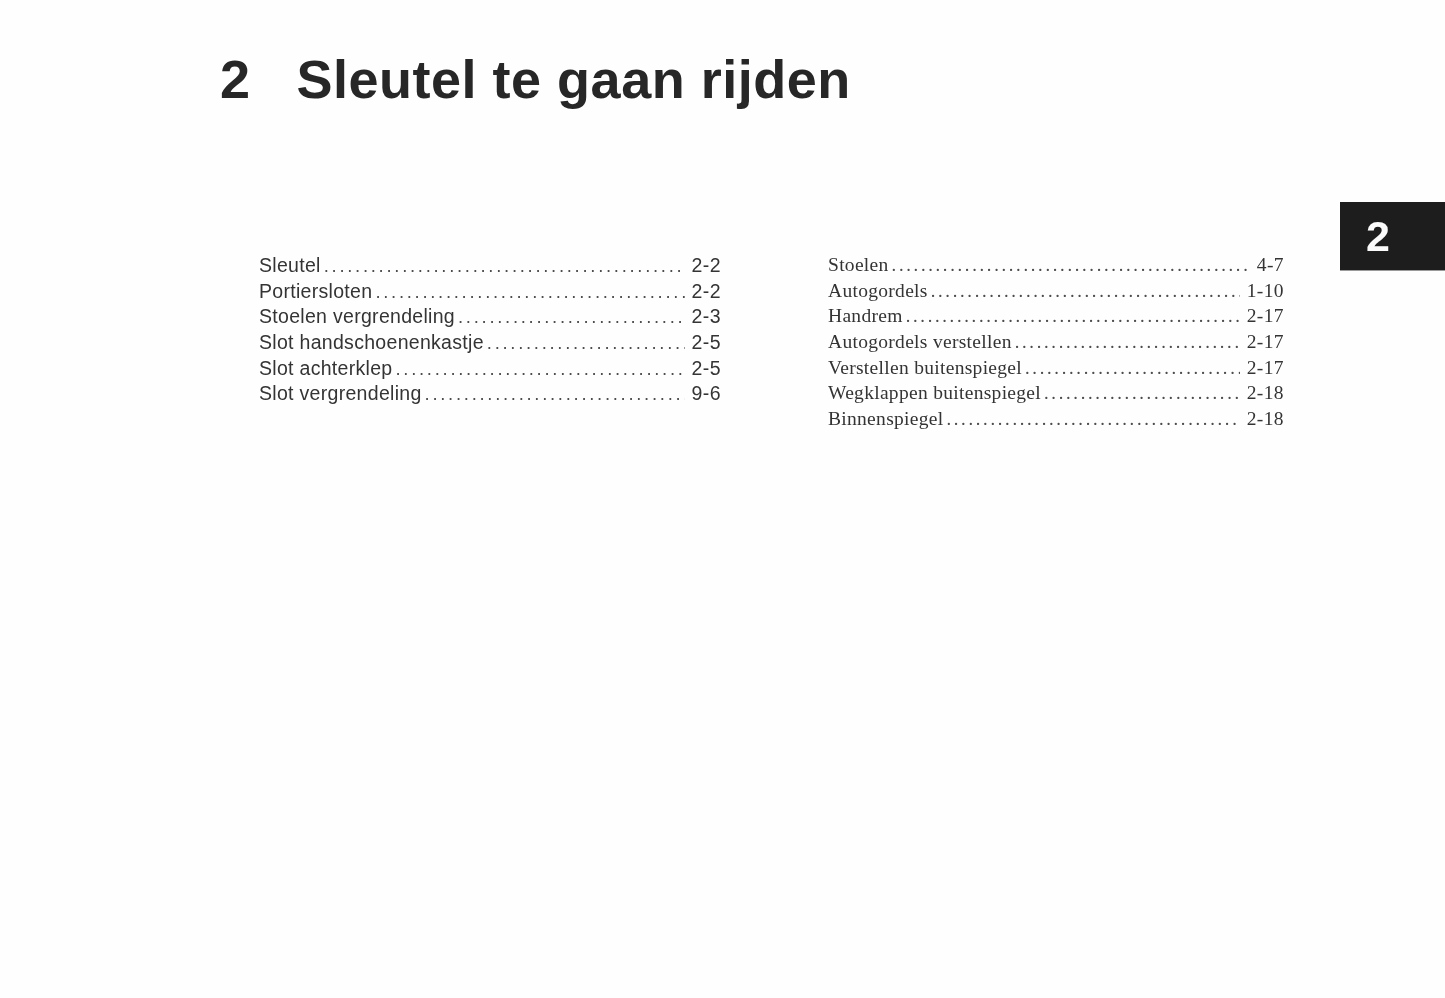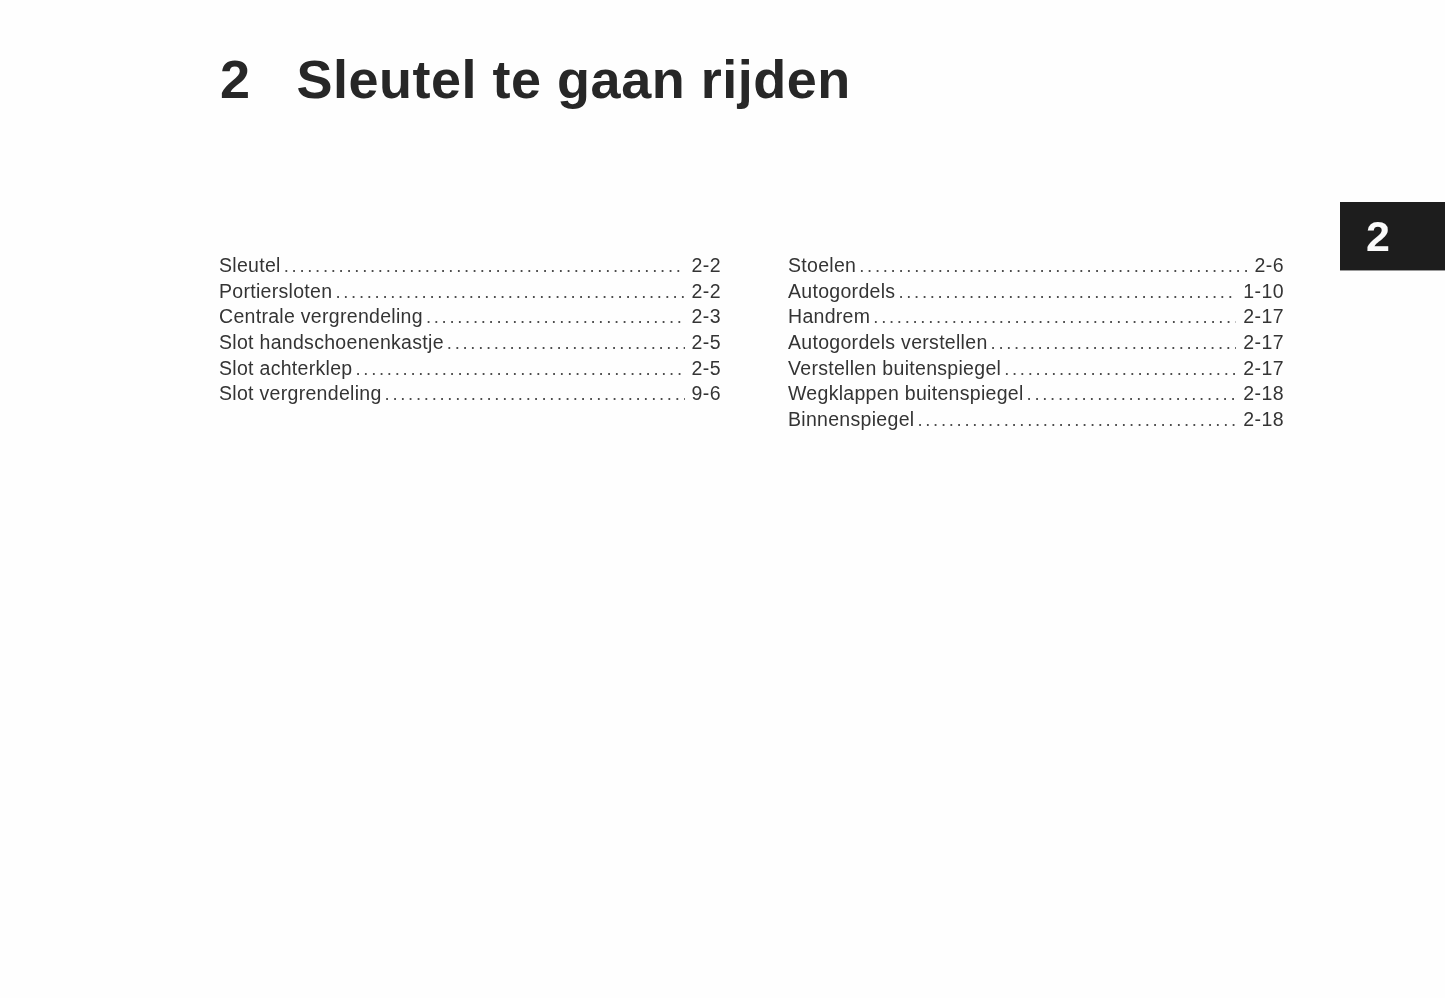--- a/index.html
+++ b/index.html
@@ -35,31 +35,32 @@
   }
 
   
   .toc-col {
     position: absolute;
     top: 254px;
     font-size: 19.5px;
     color: #343434;
   }
   .toc-col.left  { left: 219px;  width: 502px; }
-  .toc-col.right { left: 788px;  width: 496px; }
+  .toc-col.right { left: 788px;  width: 496px; font-family: Liberation Serif, serif; }
 
   .toc-line {
     display: flex;
     align-items: baseline;
     height: 25.7px;
     overflow: hidden;
   }
   .toc-label {
     white-space: nowrap;
     letter-spacing: 0.3px;
+    margin-left: 40px;
   }
   .toc-dots {
     flex: 1;
     overflow: hidden;
     white-space: nowrap;
     margin: 0 7px 0 3px;
     color: #4d4d4d;
   }
   .toc-dots::after {
     content: "........................................................................................................................";
@@ -106,21 +107,21 @@
       <span class="toc-label">Sleutel</span>
       <span class="toc-dots"></span>
       <span class="toc-page">2-2</span>
     </div>
     <div class="toc-line">
       <span class="toc-label">Portiersloten</span>
       <span class="toc-dots"></span>
       <span class="toc-page">2-2</span>
     </div>
     <div class="toc-line">
-      <span class="toc-label">Centrale vergrendeling</span>
+      <span class="toc-label">Stoelen vergrendeling</span>
       <span class="toc-dots"></span>
       <span class="toc-page">2-3</span>
     </div>
     <div class="toc-line">
       <span class="toc-label">Slot handschoenenkastje</span>
       <span class="toc-dots"></span>
       <span class="toc-page">2-5</span>
     </div>
     <div class="toc-line">
       <span class="toc-label">Slot achterklep</span>
@@ -131,21 +132,21 @@
       <span class="toc-label">Slot vergrendeling</span>
       <span class="toc-dots"></span>
       <span class="toc-page">9-6</span>
     </div>
   </div>
 
   <div class="toc-col right">
     <div class="toc-line">
       <span class="toc-label">Stoelen</span>
       <span class="toc-dots"></span>
-      <span class="toc-page">2-6</span>
+      <span class="toc-page">4-7</span>
     </div>
     <div class="toc-line">
       <span class="toc-label">Autogordels</span>
       <span class="toc-dots"></span>
       <span class="toc-page">1-10</span>
     </div>
     <div class="toc-line">
       <span class="toc-label">Handrem</span>
       <span class="toc-dots"></span>
       <span class="toc-page">2-17</span>

